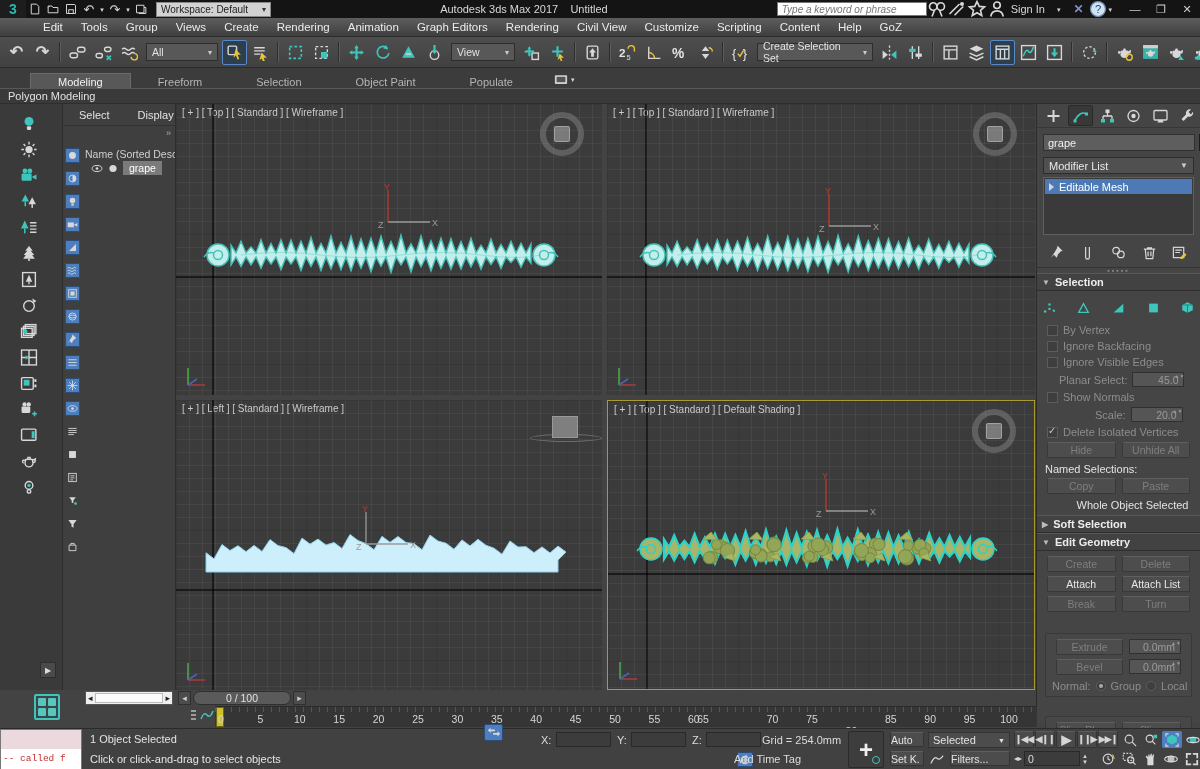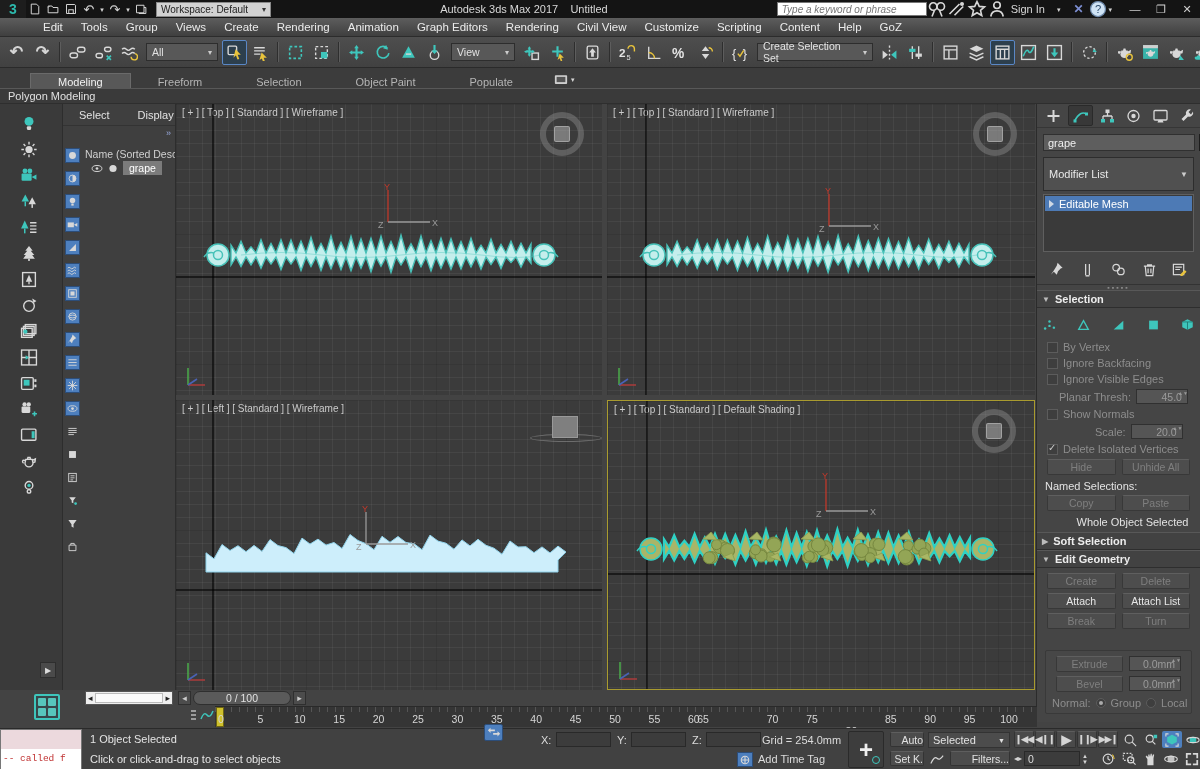--- a/index.html
+++ b/index.html
@@ -87,21 +87,21 @@
 
   
   #commandpanel{position:absolute;top:104px;left:1036px;width:164px;height:618px;background:#454545;border-left:1px solid #2b2b2b}
   #cp-tabs{display:flex;align-items:center;gap:2px;height:24px;padding-left:4px;border-bottom:1px solid #363636}
   .cpt{width:25px;height:21px;display:flex;align-items:center;justify-content:center;border-radius:2px}
   .cpt svg{width:17px;height:16px}
   .cpt.act{background:#383838;border:1px solid #2a2a2a}
   #cp-name-row{display:flex;align-items:center;gap:4px;padding:6px 6px 4px 6px}
   #cp-name{flex:1;height:17px;background:#5e5e5e;border:1px solid #303030;color:#f0f0f0;font-size:11px;padding:0 4px;font-family:"Liberation Sans",sans-serif}
   #cp-swatch{width:15px;height:17px;background:#d8b626;border:1px solid #1d1d1d}
-  .dd{height:34px;background:#505050;border:1px solid #2d2d2d;display:flex;align-items:center;padding:0 5px;margin:2px 6px;color:#e8e8e8}
+  .dd{height:17px;background:#505050;border:1px solid #2d2d2d;display:flex;align-items:center;padding:0 5px;margin:2px 6px;color:#e8e8e8}
   .dd .car{margin-left:auto;font-size:8px;color:#ccc}
   #cp-stack{height:58px;margin:3px 6px;background:#3a3a3a;border:1px solid #5f5f5f;padding:1px}
   #stack-row{height:15px;background:#4d7ab5;color:#fff;display:flex;align-items:center;padding-left:14px;position:relative}
   #stack-row:before{content:"";position:absolute;left:4px;top:4px;border:4px solid transparent;border-left:5px solid #cfd8e4}
   #cp-stackbtns{display:flex;align-items:center;gap:6px;padding:4px 8px;border-bottom:1px solid #333}
   #cp-stackbtns svg{width:15px;height:15px}
   .grip{height:5px;display:flex;justify-content:center;align-items:center;color:#8a8a8a;font-size:7px;letter-spacing:2px}
   .roll{height:18px;background:#424242;border-top:1px solid #585858;border-bottom:1px solid #2e2e2e;display:flex;align-items:center;font-weight:bold;color:#ececec;padding-left:5px;gap:5px}
   .roll .arr{font-size:8px;color:#bbb}
   .cp-row{display:flex;align-items:center;gap:5px;padding:2px 10px;color:#8d8d8d}
@@ -138,24 +138,24 @@
   #listener .l2{height:20px;background:#fff;color:#c03131;font-family:"Liberation Mono",monospace;font-size:9.5px;line-height:20px;white-space:nowrap;overflow:hidden;padding-left:2px}
   #st-sel{position:absolute;left:90px;top:4px;color:#e4e4e4}
   #st-prompt{position:absolute;left:90px;top:24px;color:#e4e4e4}
   .st-ico{position:absolute;width:19px;height:17px;display:flex;align-items:center;justify-content:center;border:1px solid transparent;border-radius:2px}
   .st-ico svg{width:14px;height:14px}
   .st-ico.act{background:#4d7fbe;border-color:#2c4d79}
   .coord-lab{position:absolute;top:5px;color:#dcdcdc}
   .coord-field{position:absolute;top:3px;width:55px;height:15px;background:#3c3c3c;border:1px solid #292929}
   #grid-lab{position:absolute;left:762px;top:5px;color:#dcdcdc}
   #addtag-ico{position:absolute;left:737px;top:23px;width:16px;height:15px;background:#4d7fbe;border:1px solid #2c4d79;display:flex;align-items:center;justify-content:center}
-  #addtag-lab{position:absolute;left:758px;top:24px;color:#dcdcdc}
+  #addtag-lab{position:absolute;left:734px;top:24px;color:#dcdcdc}
   #setkeys-btn{position:absolute;left:848px;top:2px;width:36px;height:37px;background:#3d3d3d;border:1px solid #2a2a2a;border-radius:2px;color:#eee;display:flex;align-items:center;justify-content:center;font-size:24px;font-weight:bold}
   #setkeys-btn i{position:absolute;right:3px;bottom:3px;width:8px;height:8px;border:1.5px solid #3ec6bc;border-radius:50%}
-  .sb-btn{position:absolute;height:15px;background:#4c4c4c;border:1px solid #333;border-top-color:#5e5e5e;border-radius:2px;color:#e2e2e2;text-align:right;font-size:10.5px;line-height:15px}
+  .sb-btn{position:absolute;height:15px;background:#4c4c4c;border:1px solid #333;border-top-color:#5e5e5e;border-radius:2px;color:#e2e2e2;text-align:left;font-size:10.5px;line-height:15px}
   #sel-dd{position:absolute;left:928px;top:3px;width:82px;height:16px;background:#4c4c4c;border:1px solid #333;color:#e2e2e2;display:flex;align-items:center;padding:0 4px}
   #sel-dd .car{margin-left:auto;font-size:7px}
   #keyfilter-ico{position:absolute;left:928px;top:22px;width:18px;height:17px;display:flex;align-items:center;justify-content:center}
   #playback{position:absolute;left:1014px;top:2px;display:flex;gap:1px}
   .pb{width:20px;height:17px;background:#4a4a4a;border:1px solid #333;border-top-color:#5c5c5c;border-radius:2px;color:#e8e8e8;display:flex;align-items:center;justify-content:center;font-size:7px;letter-spacing:-1px}
   #nav1{position:absolute;left:1120px;top:2px;display:flex;gap:1px}
   #nav2{position:absolute;left:1098px;top:21px;display:flex;gap:1px}
   .nv{width:20px;height:17px;display:flex;align-items:center;justify-content:center;border-radius:2px}
   .nv svg{width:14px;height:14px}
   .nv.act{background:#4d7fbe}
@@ -1037,21 +1037,21 @@
     </div>
   <div class="cp-row">
       <span class="cb"></span>
       <span>Ignore Backfacing</span>
     </div>
   <div class="cp-row">
       <span class="cb"></span>
       <span>Ignore Visible Edges</span>
     </div>
   <div class="cp-row" style="padding-left:22px">
-      <span>Planar Thresh:</span>
+      <span>Planar Select:</span>
       <span class="spin">
         <span>45.0</span>
       </span>
     </div>
   <div class="cp-row">
       <span class="cb"></span>
       <span>Show Normals</span>
     </div>
   <div class="cp-row" style="padding-left:58px">
       <span>Scale:</span>

